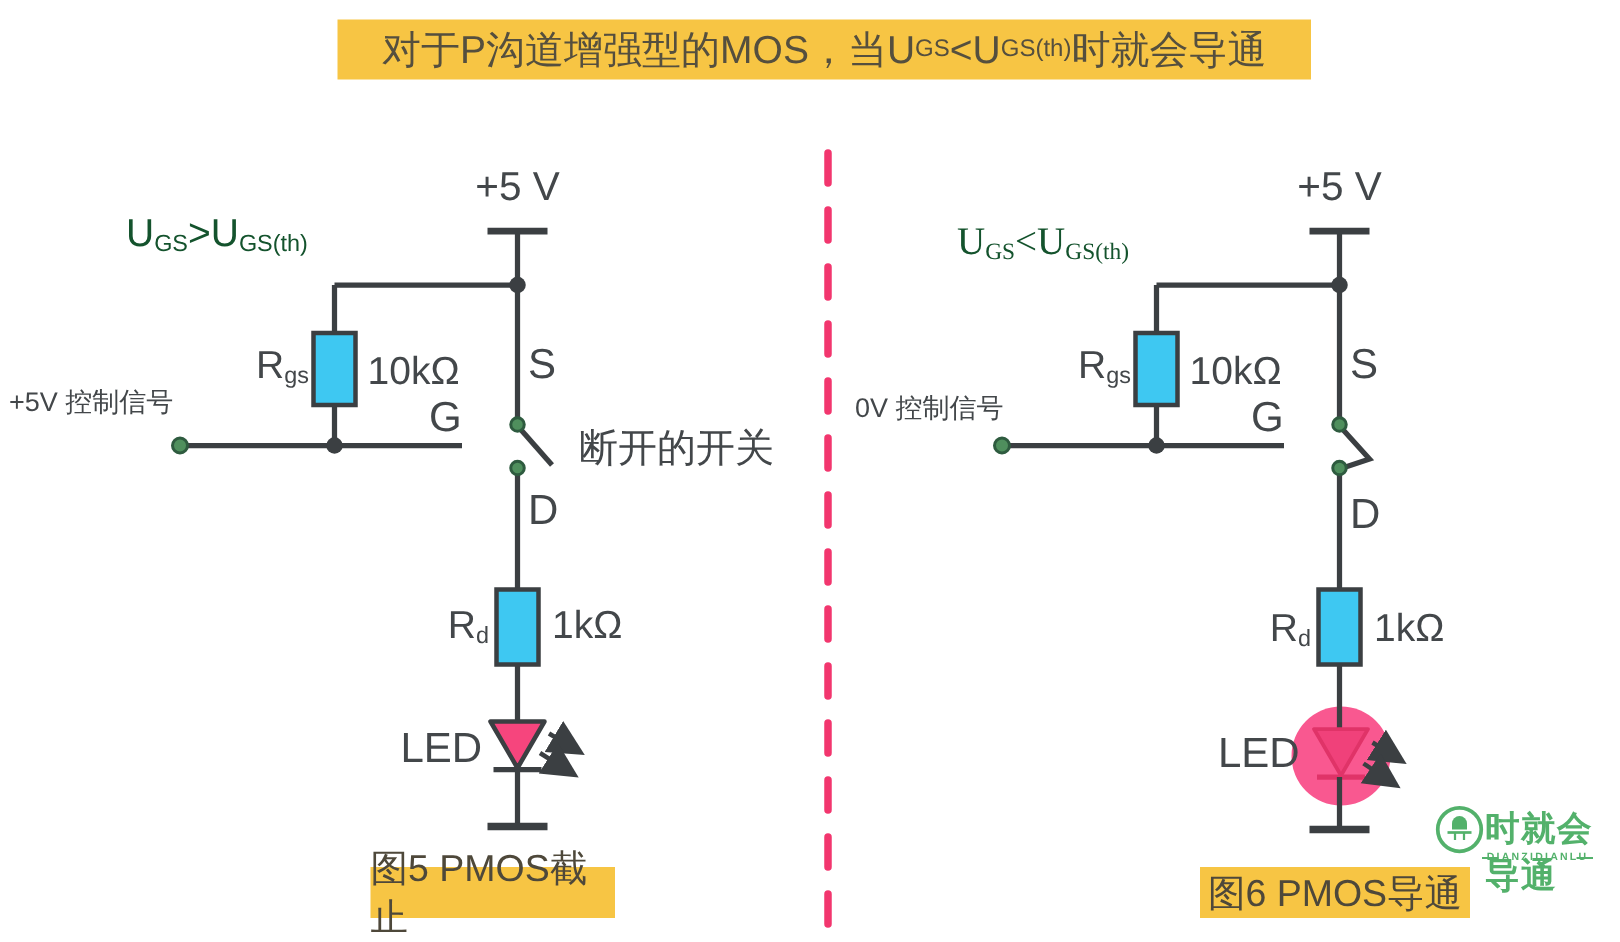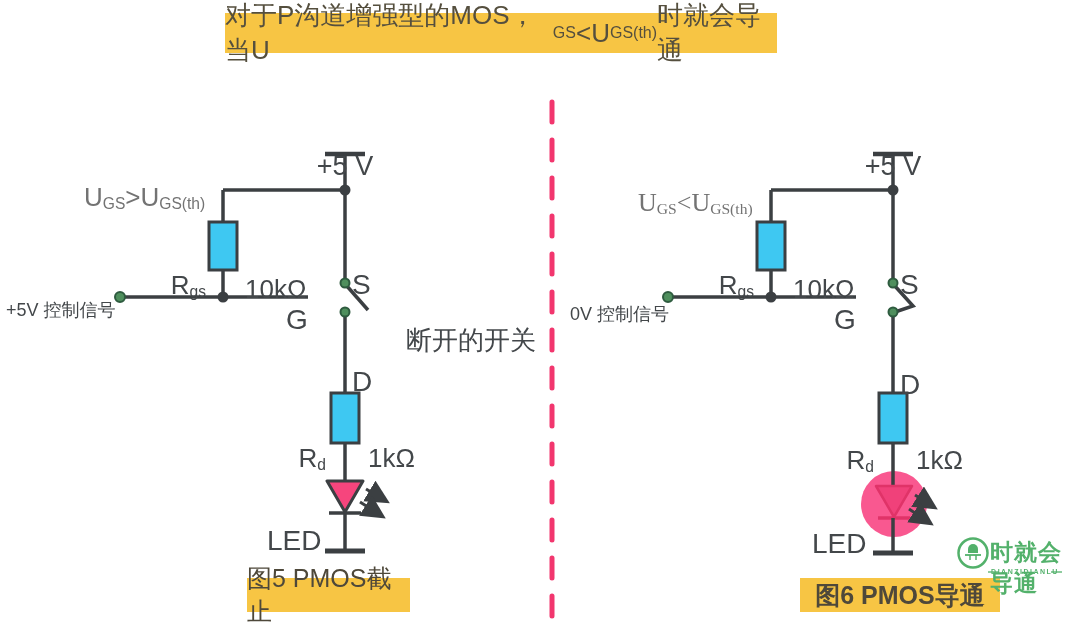--- a/index.html
+++ b/index.html
@@ -3,29 +3,29 @@
 <meta charset="utf-8">
 <style>
   html,body { margin:0; padding:0; background:#ffffff; }
   .stage {
     position:relative; width:1080px; height:628px; overflow:hidden;
     background:#ffffff;
     font-family:"Liberation Sans","DejaVu Sans",sans-serif;
     color:#43474a;
   }
   svg { position:absolute; left:0; top:0; }
-  .lbl { position:absolute; white-space:nowrap; line-height:1.1;margin-top:42px; }
+  .lbl { position:absolute; white-space:nowrap; line-height:1.1; }
   .lbl sub { font-size:0.6em; vertical-align:-0.22em; letter-spacing:0; }
   .banner {
-    position:absolute; left:225px; top:13px; width:552px; height:40px;
+    position:absolute; left:225px; top:13px; width:649px; height:40px;
     background:#f7c544; display:flex; align-items:center; justify-content:center;
     font-size:26px; color:#554f3e; font-weight:500;
   }
   .banner sub { font-size:16px; vertical-align:-4px; }
-  .cond { font-size:26px; color:#737373; }
+  .cond { font-size:26px; color:#14532d; }
   .supply { font-size:27px; width:80px; text-align:center; }
   .ctrl { font-size:18px; }
   .pin { font-size:28px; }
   .rlabel { font-size:26px; text-align:right; }
   .rvalue { font-size:26px; }
   .swcap { font-size:26px; }
   .ledlbl { font-size:28px; }
   .figcap {
     position:absolute; top:578px; height:34px; background:#f7c544;
     display:flex; align-items:center; justify-content:center;
@@ -126,21 +126,21 @@
     <span>U</span><sub>GS</sub><span>&gt;</span><span>U</span><sub>GS(th)</sub>
   </div>
   <div class="lbl supply" style="left:305px; top:110px;">+5 V</div>
   <div class="lbl ctrl" style="left:6px; top:259px;">+5V 控制信号</div>
   <div class="lbl rlabel" style="left:158px; top:229px; width:48px;">
     <span>R</span><sub>gs</sub>
   </div>
   <div class="lbl rvalue" style="left:245px; top:233px;">10kΩ</div>
   <div class="lbl pin" style="left:352px; top:228px;">S</div>
   <div class="lbl pin" style="left:286px; top:263px;">G</div>
-  <div class="lbl swcap" style="left:406px; top:284px;">断开的开关</div>
+  <div class="lbl swcap" style="left:386px; top:284px;">断开的开关</div>
   <div class="lbl pin" style="left:352px; top:325px;">D</div>
   <div class="lbl rlabel" style="left:292px; top:402px; width:34px;">
     <span>R</span><sub>d</sub>
   </div>
   <div class="lbl rvalue" style="left:368px; top:402px;">1kΩ</div>
   <div class="lbl ledlbl" style="left:267px; top:484px;">LED</div>
   <div class="figcap" style="left:247px; width:163px;">图5 PMOS截止</div>
 
   <div class="lbl cond" style="left:638px; top:147px;font-family:Liberation Serif, serif;">
     <span>U</span><sub>GS</sub><span>&lt;</span><span>U</span><sub>GS(th)</sub>
@@ -152,18 +152,18 @@
   </div>
   <div class="lbl rvalue" style="left:793px; top:233px;">10kΩ</div>
   <div class="lbl pin" style="left:900px; top:228px;">S</div>
   <div class="lbl pin" style="left:834px; top:263px;">G</div>
   <div class="lbl pin" style="left:900px; top:328px;">D</div>
   <div class="lbl rlabel" style="left:840px; top:404px; width:34px;">
     <span>R</span><sub>d</sub>
   </div>
   <div class="lbl rvalue" style="left:916px; top:404px;">1kΩ</div>
   <div class="lbl ledlbl" style="left:812px; top:487px;">LED</div>
-  <div class="figcap" style="left:800px; width:200px;font-weight:bold;">图6 PMOS导通</div>
+  <div class="figcap" style="left:800px; width:180px;">图6 PMOS导通</div>
 
   <div class="logo-title">时就会导通</div>
   <div class="logo-sub">DIANZIDIANLU</div>
 
 </div>
 
 </body></html>

